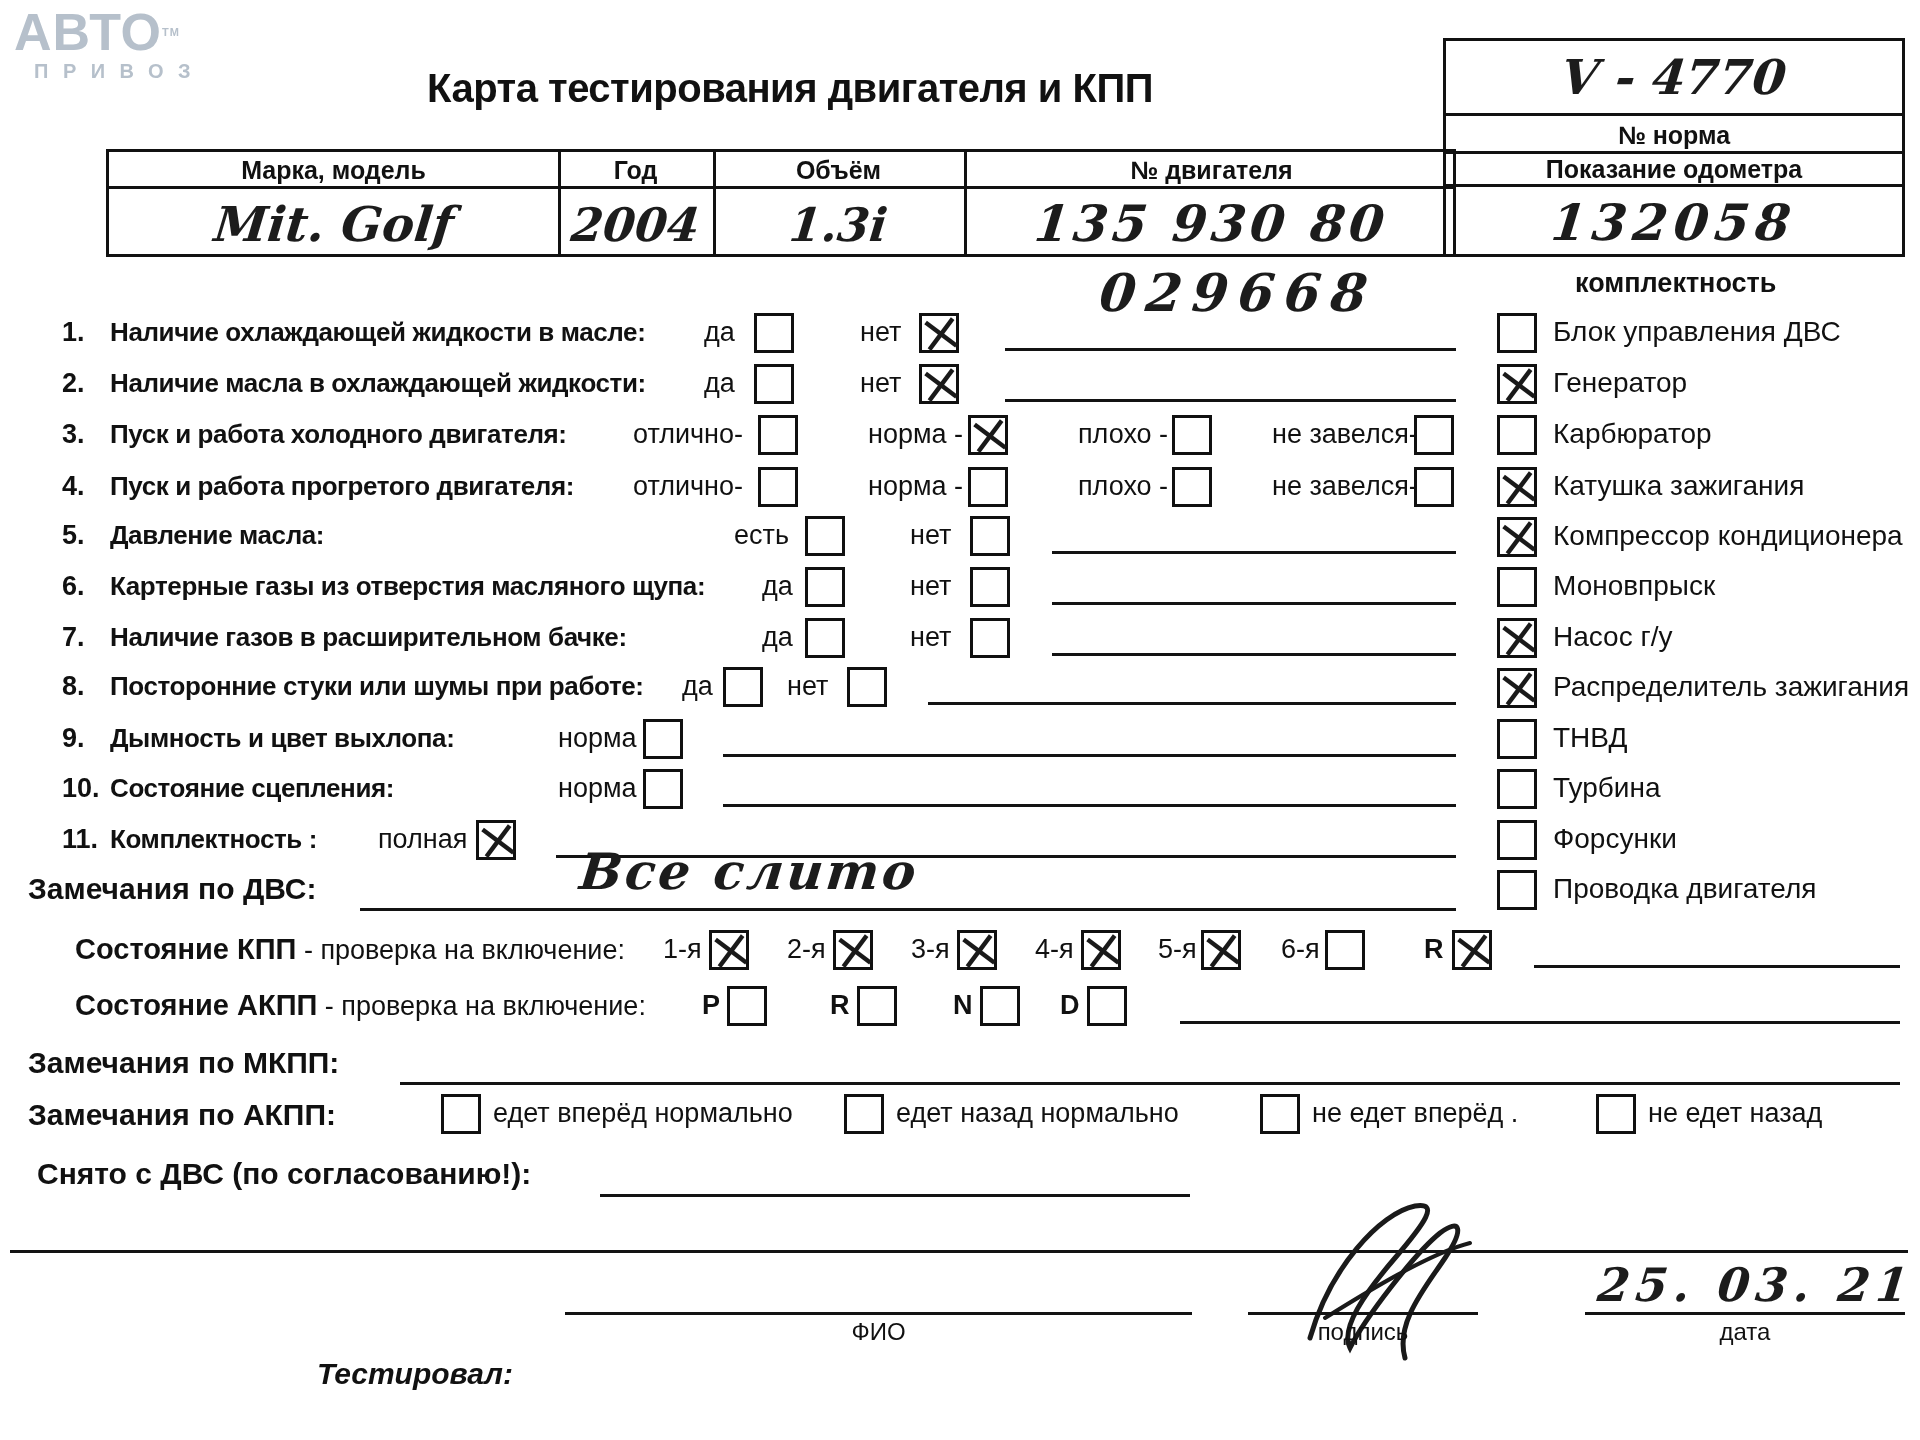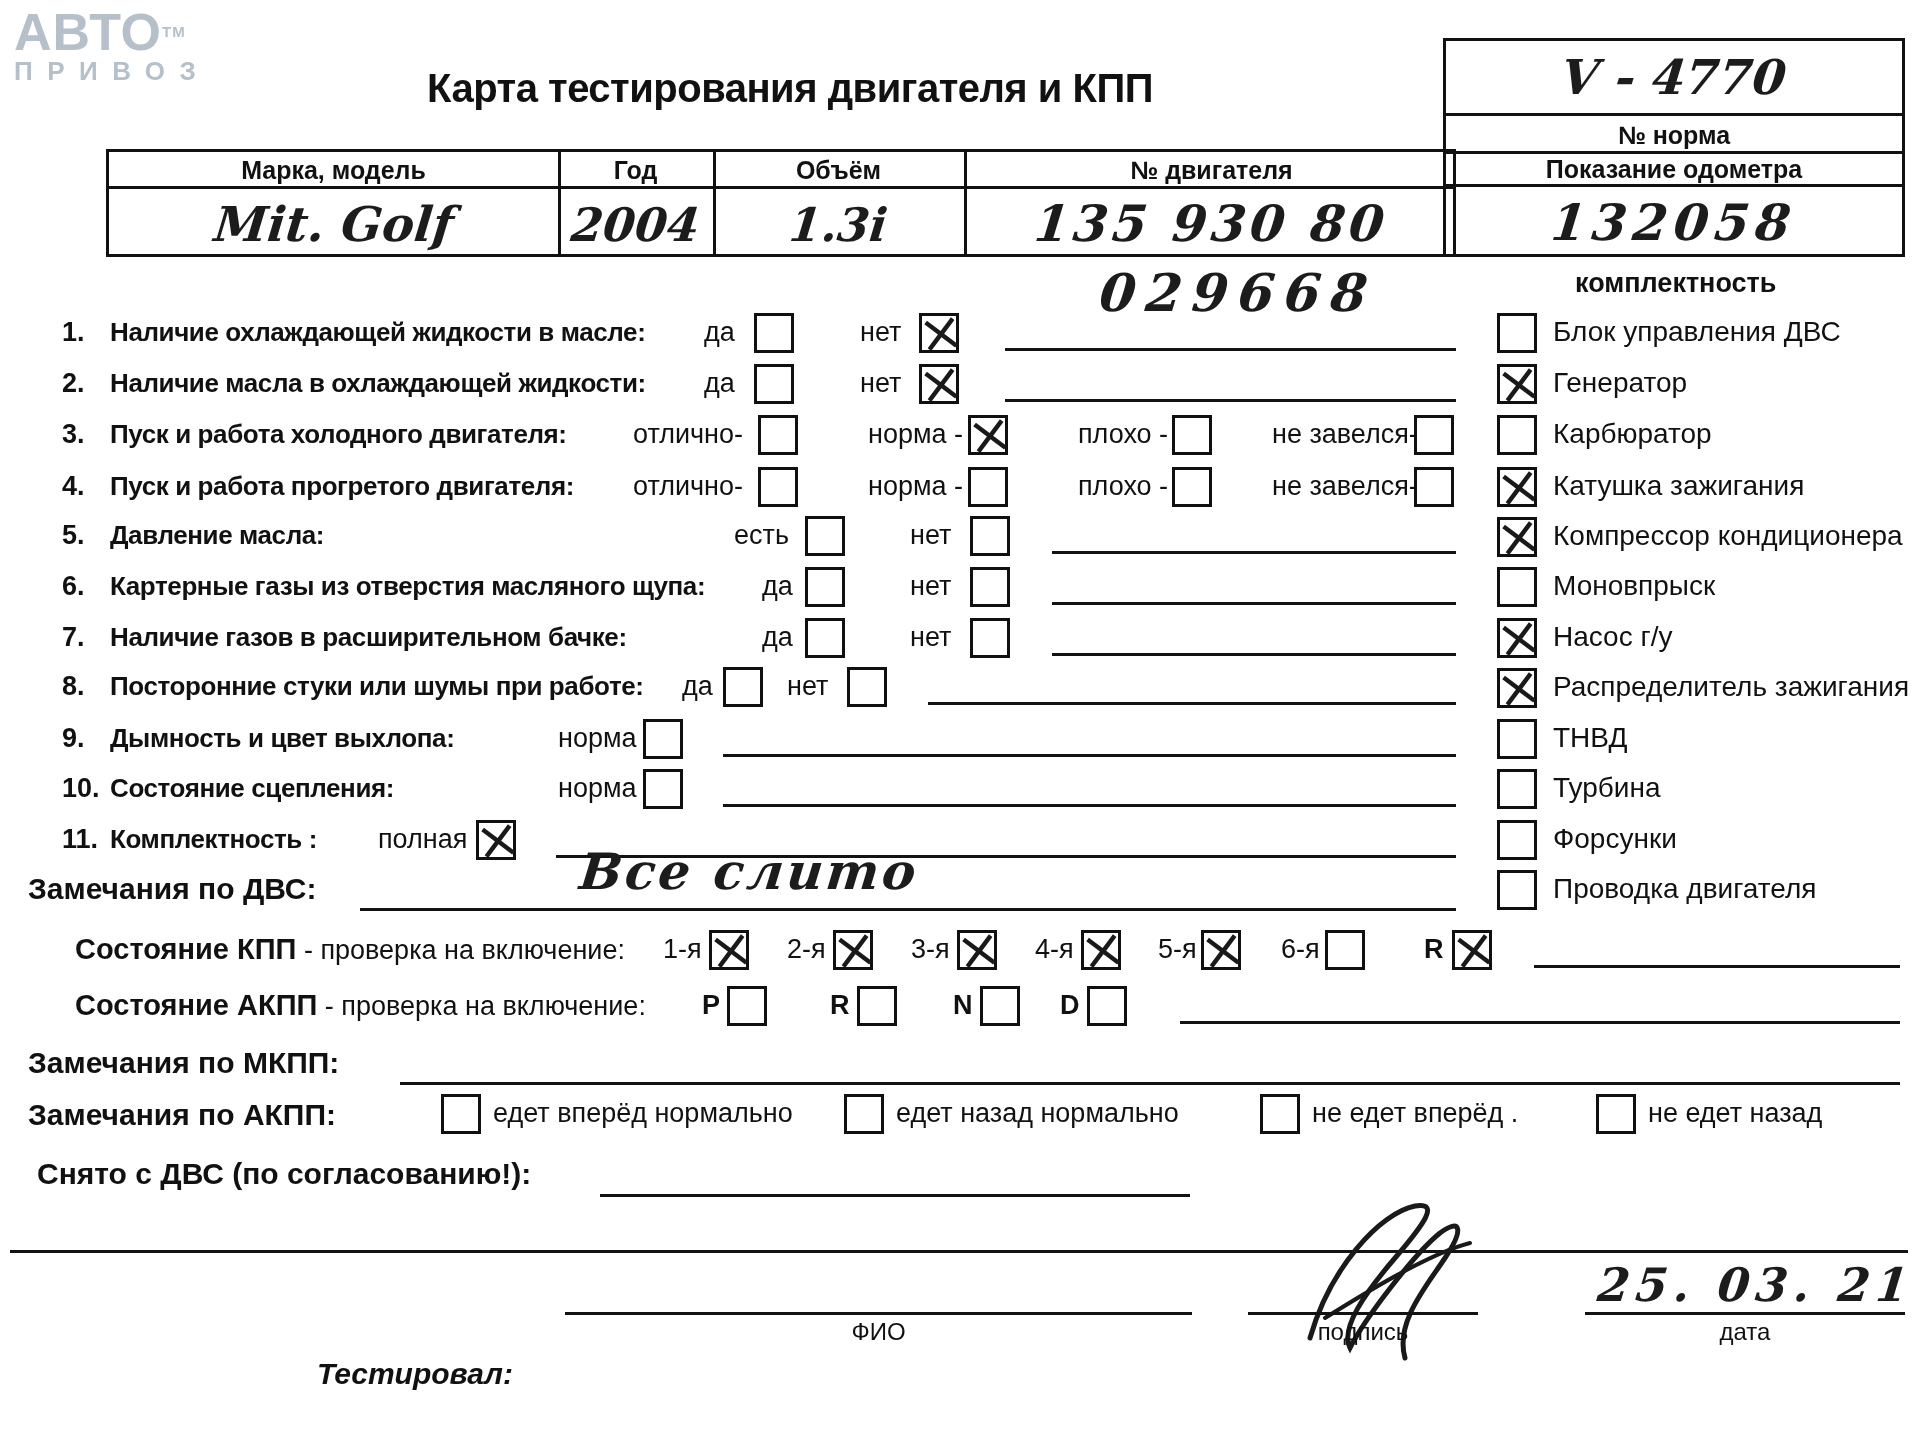--- a/index.html
+++ b/index.html
@@ -1,22 +1,22 @@
 <!DOCTYPE html>
 <html><head>
 <meta charset="utf-8">
 <style>
   html,body{margin:0;padding:0;background:#e8e8e8;}
   .page{position:relative;width:1920px;height:1440px;background:#ffffff;
         font-family:"Liberation Sans",sans-serif;color:#111;overflow:hidden;}
   
   .logo{position:absolute;left:14px;top:6px;color:#b6c0cb;}
   .logo .l1{font-size:52px;font-weight:700;letter-spacing:1px;line-height:52px;}
-  .logo .tm{font-size:15px;vertical-align:top;}
-  .logo .l2{font-size:26px;font-weight:700;letter-spacing:14.5px;line-height:26px;}
+  .logo .tm{font-size:11px;vertical-align:top;}
+  .logo .l2{font-size:20px;font-weight:700;letter-spacing:14.5px;line-height:26px;margin-left:20px;}
   
   .title{position:absolute;left:400px;top:66px;width:780px;text-align:center;
          font-size:40px;font-weight:700;letter-spacing:-0.5px;}
   
   .box{position:absolute;border:3px solid #111;box-sizing:border-box;}
   .hline{position:absolute;left:0;right:0;height:3px;background:#111;}
   .vline{position:absolute;top:0;bottom:0;width:3px;background:#111;}
   .hcell{position:absolute;text-align:center;font-weight:700;font-size:25px;white-space:nowrap;}
   
   .hw{font-family:"DejaVu Serif",serif;font-style:italic;font-weight:600;color:#1c1c1c;

